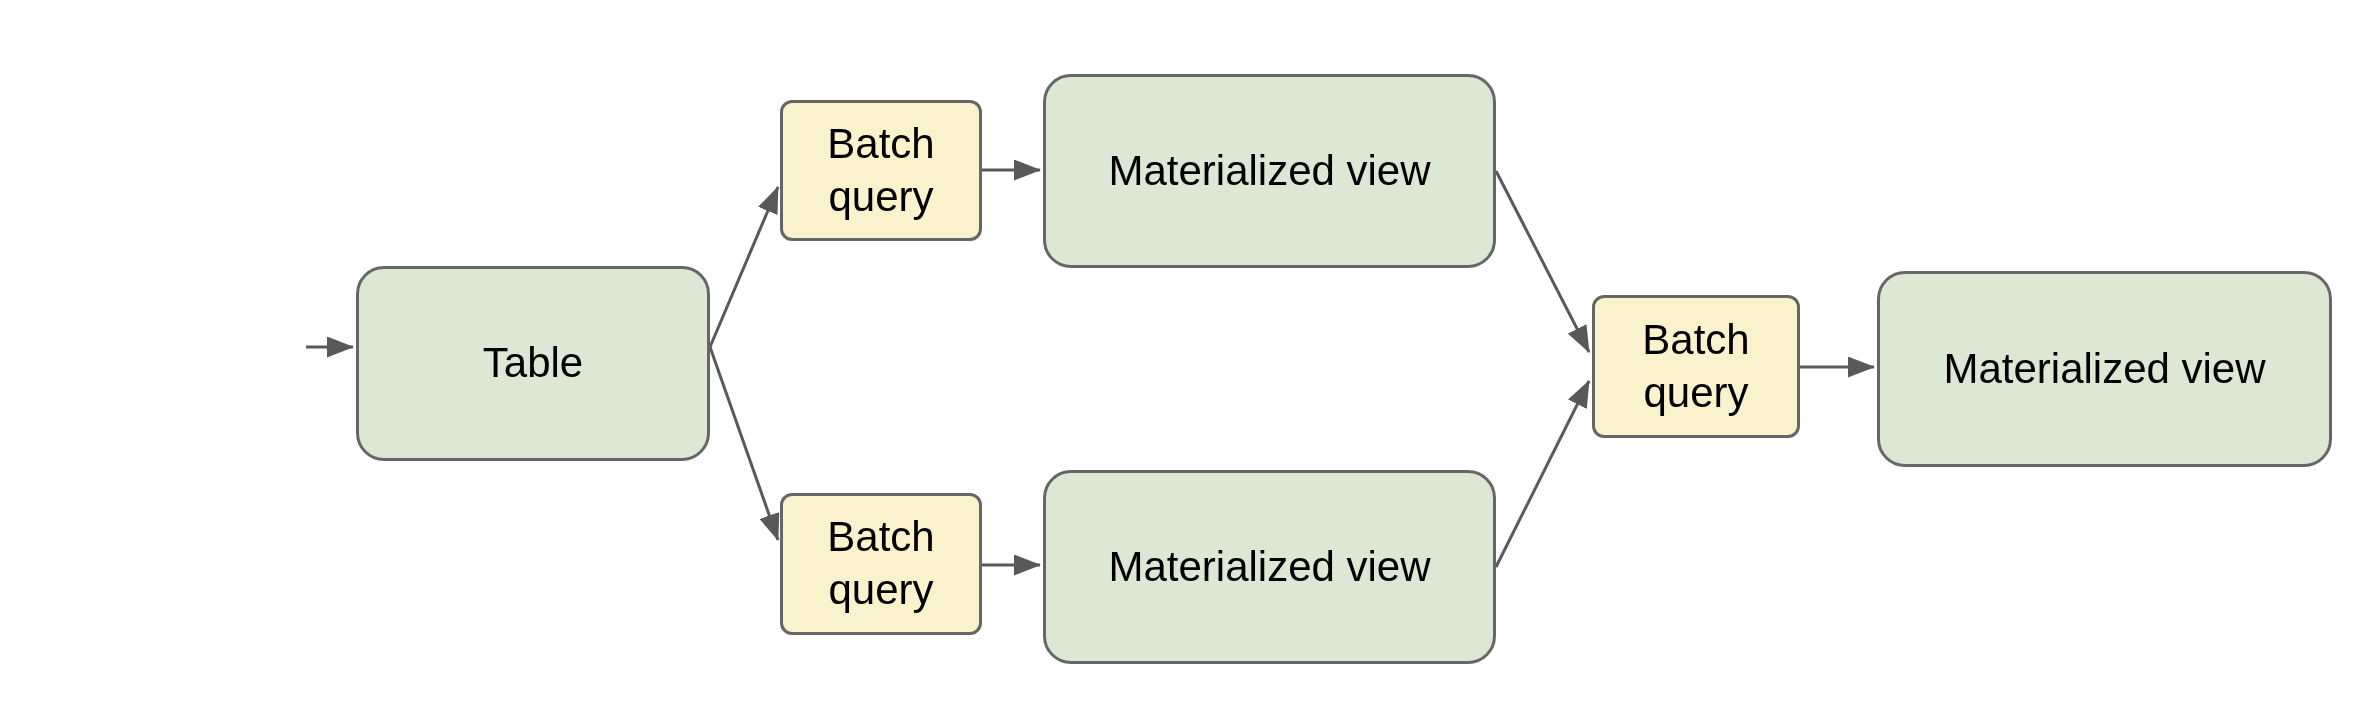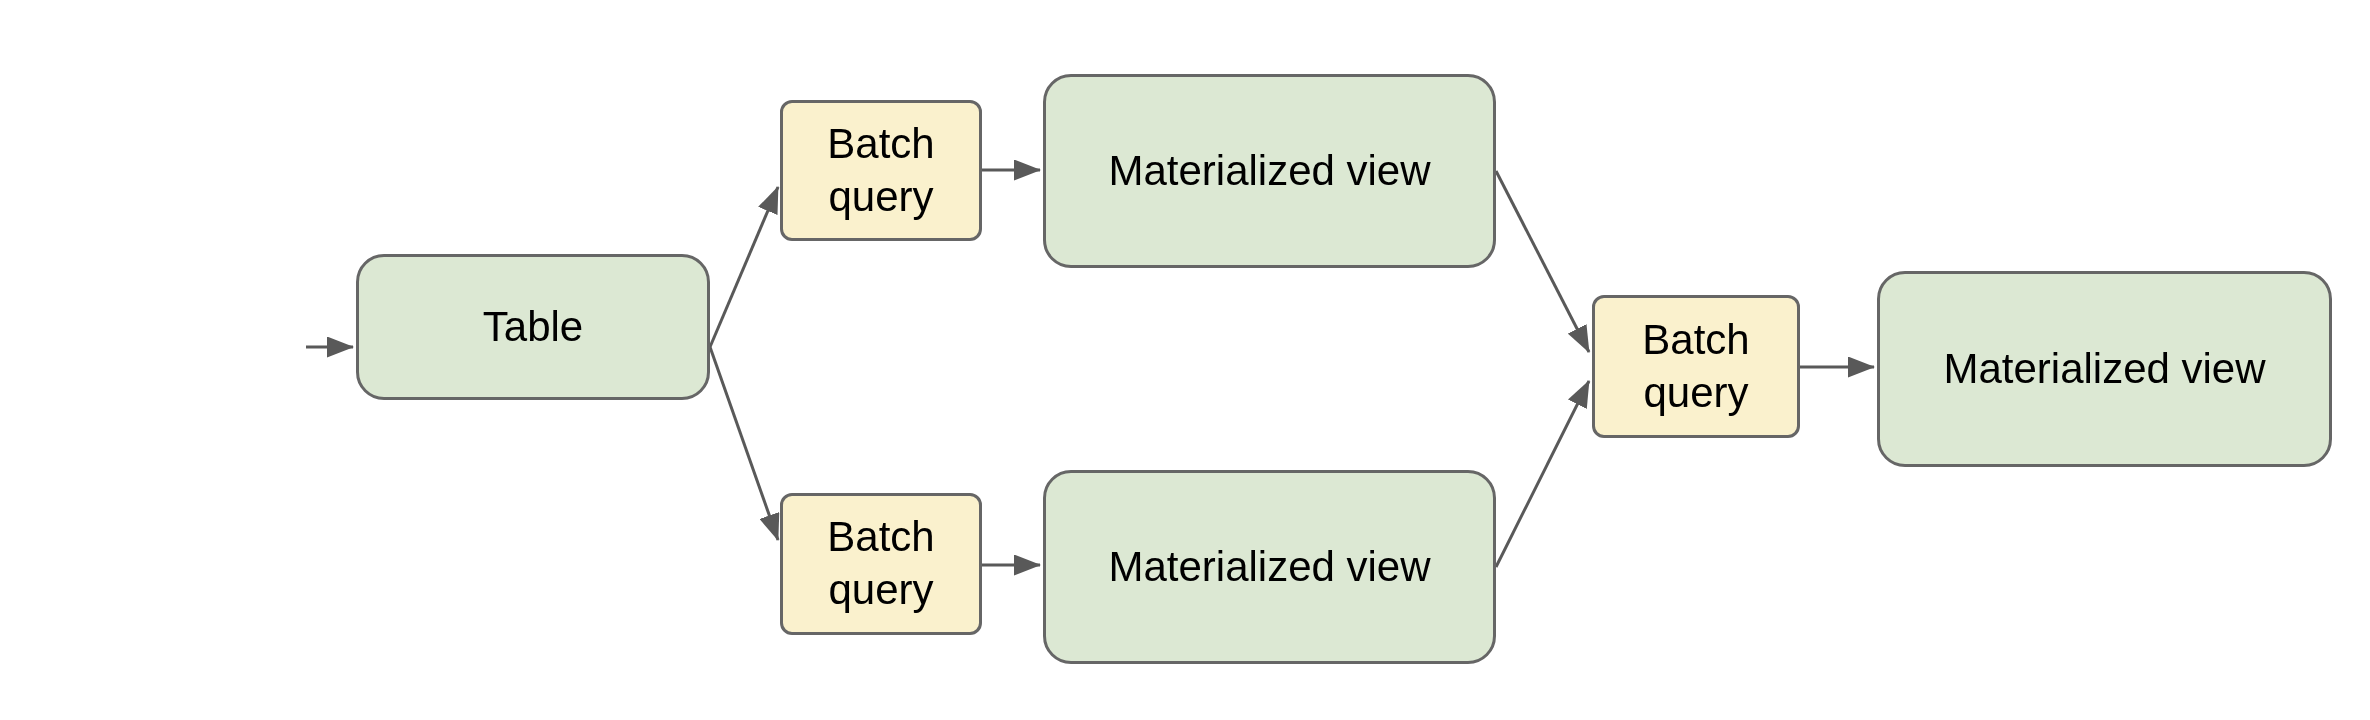--- a/index.html
+++ b/index.html
@@ -45,21 +45,21 @@
   .node.query {
     background: var(--query-fill);
     border-radius: 12px;
   }
   .node.view {
     background: var(--view-fill);
     border-radius: 28px;
   }
   
   #n-streaming-query      { left: 32px;   top: 275px; width: 274px; height: 143px; }
-  #n-table                { left: 356px;  top: 254px; width: 354px; height: 146px; }
+  #n-table                { left: 356px;  top: 266px; width: 354px; height: 195px; }
   #n-batch-query-top      { left: 780px;  top: 100px; width: 202px; height: 141px; }
   #n-mv-top               { left: 1043px; top: 74px;  width: 453px; height: 194px; }
   #n-batch-query-bottom   { left: 780px;  top: 493px; width: 202px; height: 142px; }
   #n-mv-bottom            { left: 1043px; top: 470px; width: 453px; height: 194px; }
   #n-batch-query-right    { left: 1592px; top: 295px; width: 208px; height: 143px; }
   #n-mv-final             { left: 1877px; top: 271px; width: 455px; height: 196px; }
 </style>
 </head>
 <body>
 

